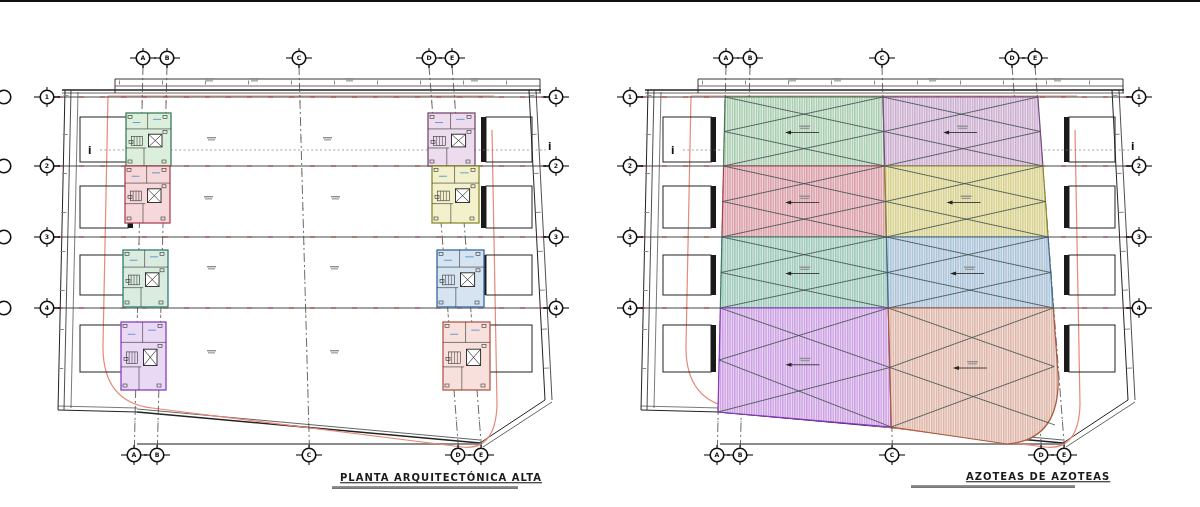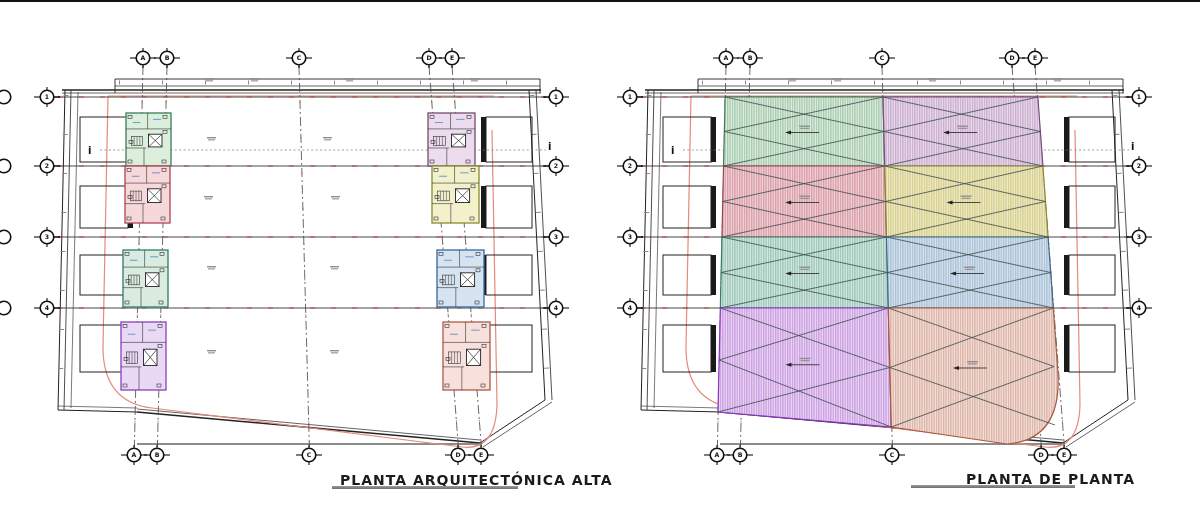--- a/index.html
+++ b/index.html
@@ -1,21 +1,21 @@
 <!DOCTYPE html>
 <html><head>
 <meta charset="utf-8">
 <style>
   html,body{margin:0;padding:0;background:#ffffff;}
   .stage{position:relative;width:1200px;height:507px;background:#fff;overflow:hidden;
          font-family:"DejaVu Sans", sans-serif;}
   .top-rule{position:absolute;left:0;top:0;width:1200px;height:2px;background:#111;}
   #plan-canvas{position:absolute;left:0;top:0;}
-  .plan-title{position:absolute;font-weight:bold;font-size:14px;letter-spacing:1px;
-              color:#1b1b1b;white-space:nowrap;transform:scaleY(1.05);}
+  .plan-title{position:absolute;font-weight:bold;font-size:10px;letter-spacing:1px;
+              color:#1b1b1b;white-space:nowrap;transform:scaleY(1.05);text-decoration:underline;}
   .title-underline{position:absolute;height:3px;background:linear-gradient(#9a9a9a,#6f6f6f);}
   .title-left{left:340px;top:472px;}
   .uline-left{left:332px;top:486px;width:186px;}
   .title-right{left:966px;top:471px;}
   .uline-right{left:911px;top:485px;width:164px;}
 </style>
 </head>
 <body>
 
 <div class="stage">
@@ -839,15 +839,15 @@
             <circle cx="556" cy="308" r="6.8" fill="#fff" stroke="#111" stroke-width="1.6"></circle>
             <text x="556" y="310.4" text-anchor="middle" font-size="6.2" font-weight="bold" fill="#111" font-family="DejaVu Sans, sans-serif">4</text>
           </g>
         </g>
       </g>
     </svg>
 
   <div class="plan-title title-left">PLANTA ARQUITECTÓNICA ALTA</div>
   <div class="title-underline uline-left"></div>
 
-  <div class="plan-title title-right">PLANTA DE PLANTA</div>
+  <div class="plan-title title-right">AZOTEAS DE AZOTEAS</div>
   <div class="title-underline uline-right"></div>
 </div>
 
 </body></html>

